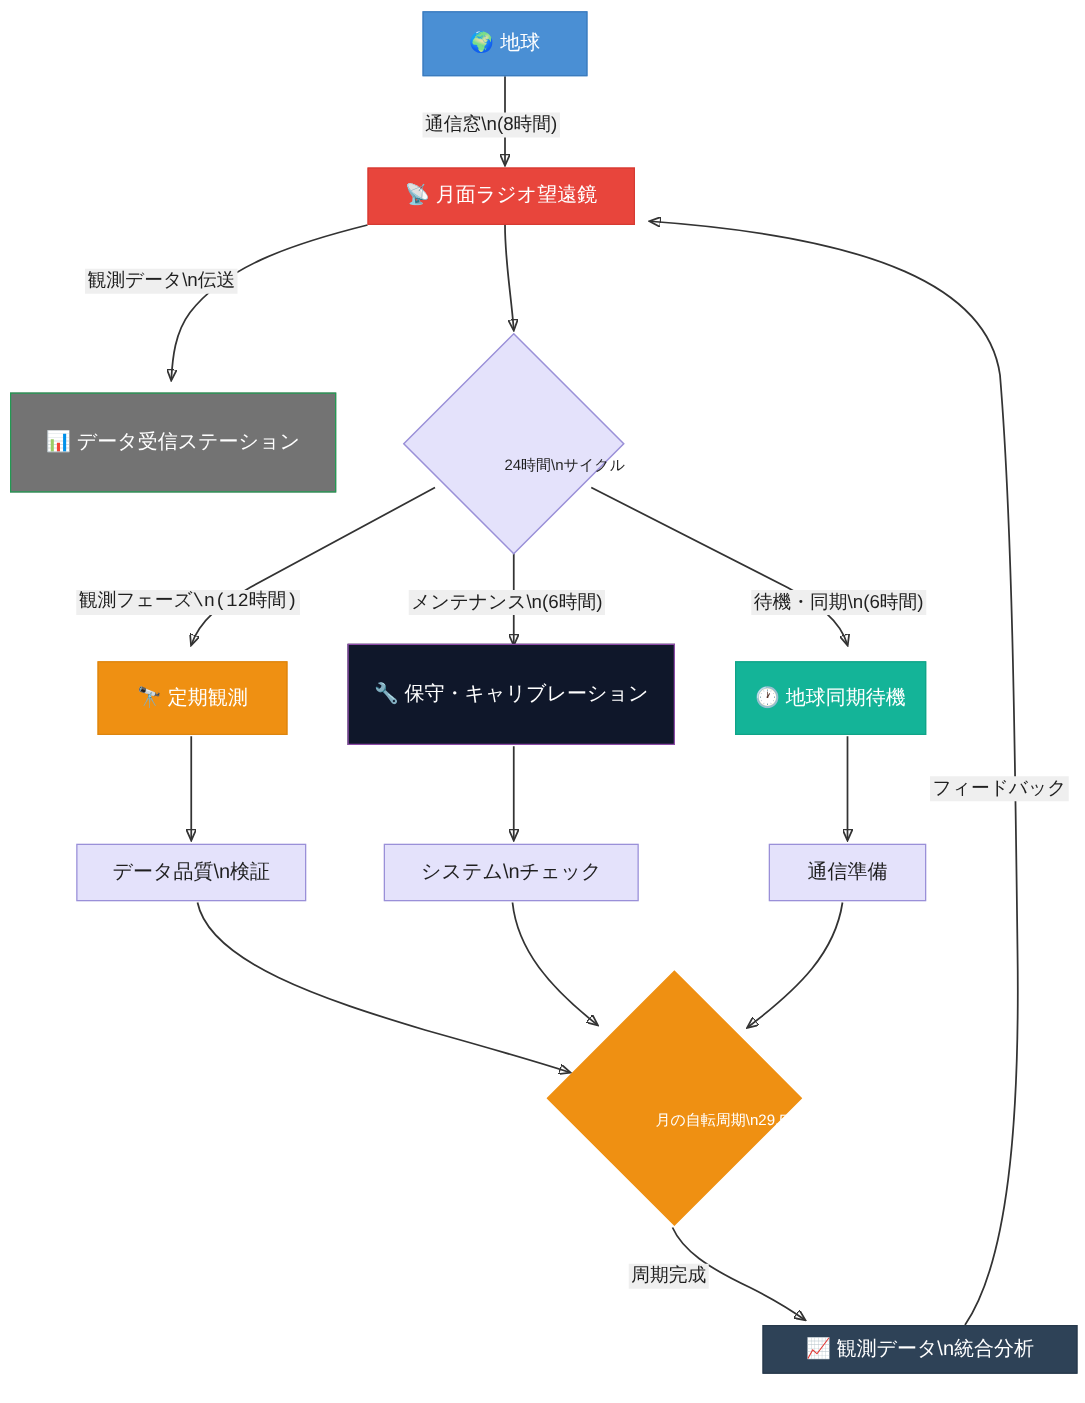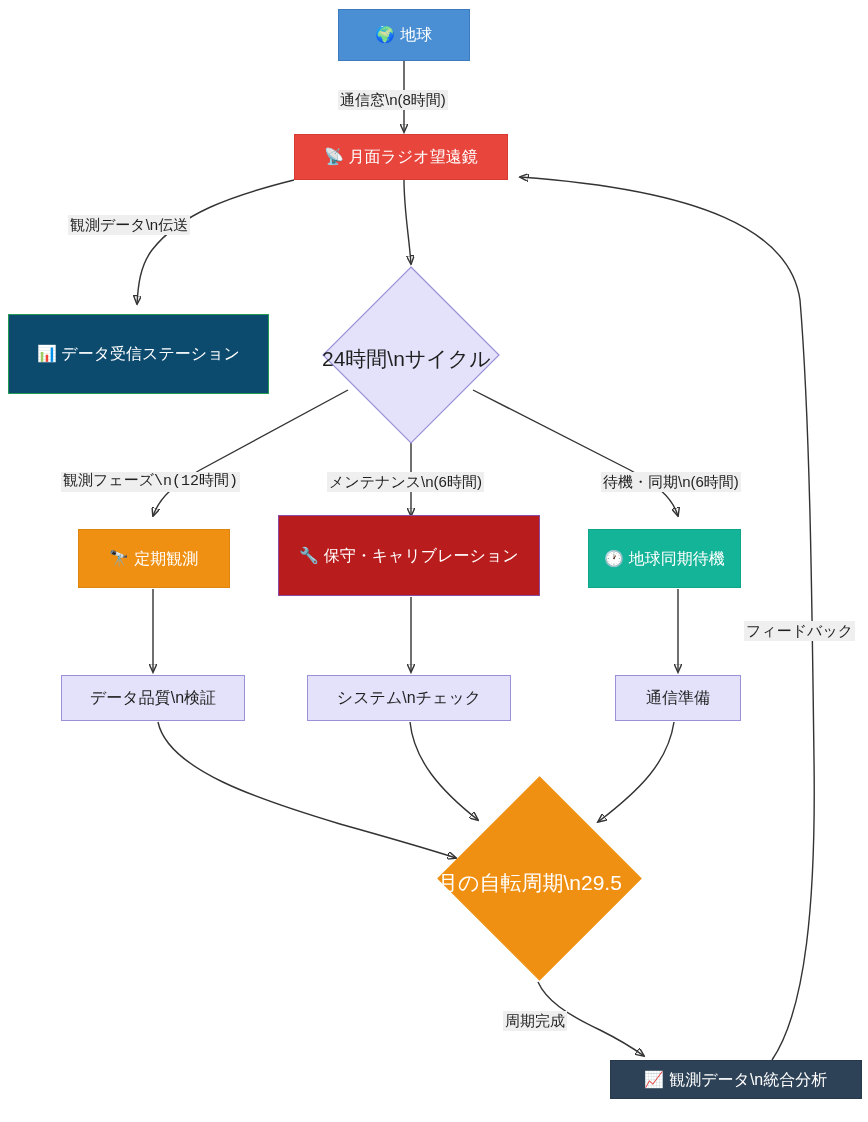--- a/index.html
+++ b/index.html
@@ -42,45 +42,46 @@
     border-style: solid;
     border-width: 1px;
   }
   .node .label {
     display: block;
     width: 100%;
   }
   
   .n-earth      { background: #4a8fd4; border-color: #3b7bbd; color: #ffffff; }
   .n-telescope  { background: #e8453c; border-color: #d63a32; color: #ffffff; }
-  .n-station    { background: #0c4a6e; border-color: #229a53; color: #ffffff; }
+  .n-station    { background: #737373; border-color: #229a53; color: #ffffff; }
   .n-observe    { background: #ef9012; border-color: #dd850f; color: #ffffff; }
-  .n-maint      { background: #b91c1c; border-color: #8c4aa7; color: #ffffff; }
+  .n-maint      { background: #0f172a; border-color: #8c4aa7; color: #ffffff; }
   .n-standby    { background: #14b498; border-color: #10a488; color: #ffffff; }
   .n-analysis   { background: #2e4257; border-color: #27394b; color: #ffffff; }
   
   .n-default    { background: #e4e2fb; border-color: #9a90d8; color: #1f1f1f; }
 
   
   .diamond {
     position: absolute;
   }
   .diamond .shape {
     position: absolute;
     left: 0; top: 0;
     width: 100%;
     height: 100%;
   }
   .diamond .dlabel {
     position: absolute;
     left: 0;
     width: 100%;
-    text-align: left;
-    font-size: 21px;
+    text-align: right;
+    font-size: 12px;
     line-height: 1.4;
+    margin-top: 20px;
   }
   .d-cycle .dlabel { color: #1f1f1f; }
   .d-rotation .dlabel { color: #ffffff; }
 
   .edge-label {
     position: absolute;
     background: #efefef;
     color: #1f1f1f;
     font-size: 15px;
     line-height: 1.2;

